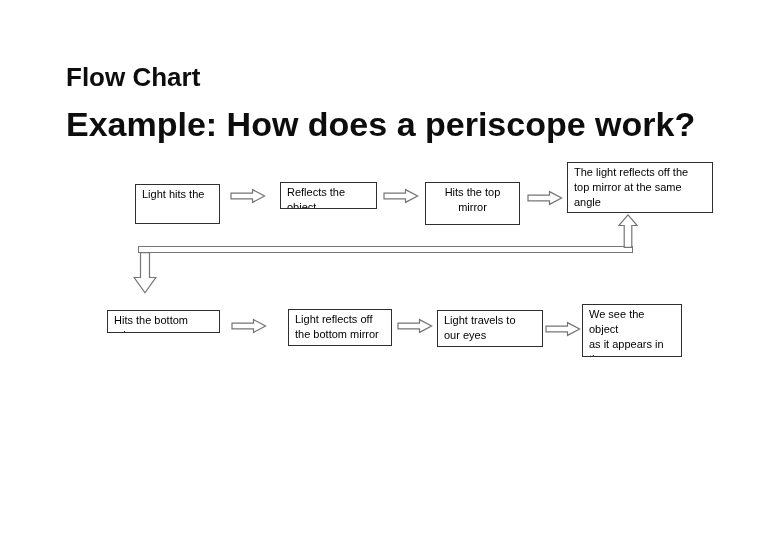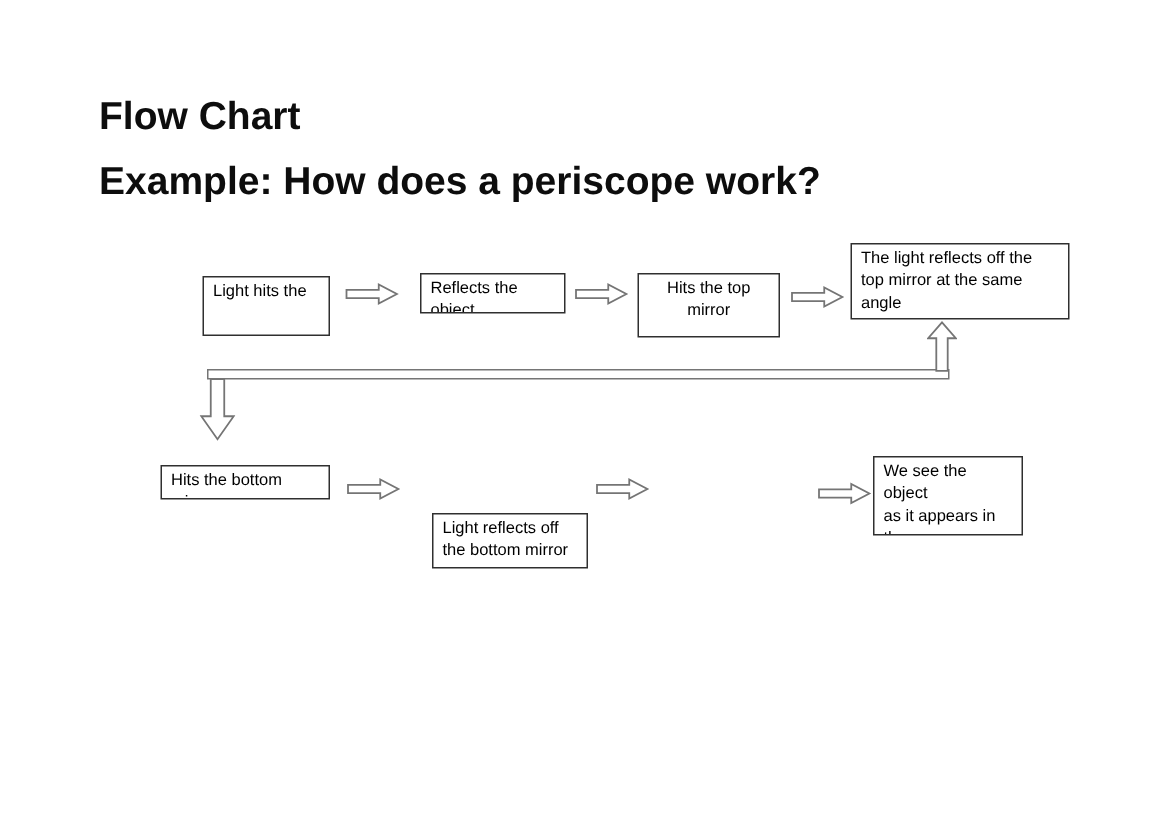--- a/index.html
+++ b/index.html
@@ -17,21 +17,21 @@
     margin: 0;
     font-size: 26px;
     font-weight: bold;
     line-height: 1.1;
     color: #0d0d0d;
   }
   .subtitle {
     position: absolute;
     left: 66px; top: 106px;
     margin: 0;
-    font-size: 26px;
+    font-size: 34px;
     font-weight: bold;
     line-height: 1.1;
     color: #0d0d0d;
   }
   .node {
     position: absolute;
     box-sizing: border-box;
     border: 1.5px solid #2f2f2f;
     background: #ffffff;
     color: #000000;
@@ -39,21 +39,21 @@
     line-height: 15px;
     padding: 2px 6px;
     white-space: pre-line;
     overflow: hidden;
   }
   .n1 { left: 135px; top: 184px; width:  85px; height: 40px; }
   .n2 { left: 280px; top: 182px; width:  97px; height: 27px; }
   .n3 { left: 425px; top: 182px; width:  95px; height: 43px; text-align: center; }
   .n4 { left: 567px; top: 162px; width: 146px; height: 51px; }
   .n5 { left: 107px; top: 310px; width: 113px; height: 23px; }
-  .n6 { left: 288px; top: 309px; width: 104px; height: 37px; margin-top: 33px; }
+  .n6 { left: 288px; top: 309px; width: 104px; height: 37px; }
   .n7 { left: 437px; top: 310px; width: 106px; height: 37px; }
   .n8 { left: 582px; top: 304px; width: 100px; height: 53px; }
 
   .conn { position: absolute; }
   .a1 { left: 230px; top: 188px; }
   .a2 { left: 383px; top: 188px; }
   .a3 { left: 527px; top: 190px; }
   .a4 { left: 231px; top: 318px; }
   .a5 { left: 397px; top: 318px; }
   .a6 { left: 545px; top: 321px; }
@@ -109,17 +109,19 @@
 object</div>
   <div class="node n3">Hits the top
 mirror</div>
   <div class="node n5">Hits the bottom
 mirror</div>
   <div class="node n4">The light reflects off the
 top mirror at the same
 angle</div>
   <div class="node n6">Light reflects off
 the bottom mirror</div>
+  <div class="node n7">Light travels to
+our eyes</div>
   <div class="node n8">We see the object
 as it appears in the
 mirror</div>
 
 </div>
 
 </body></html>

